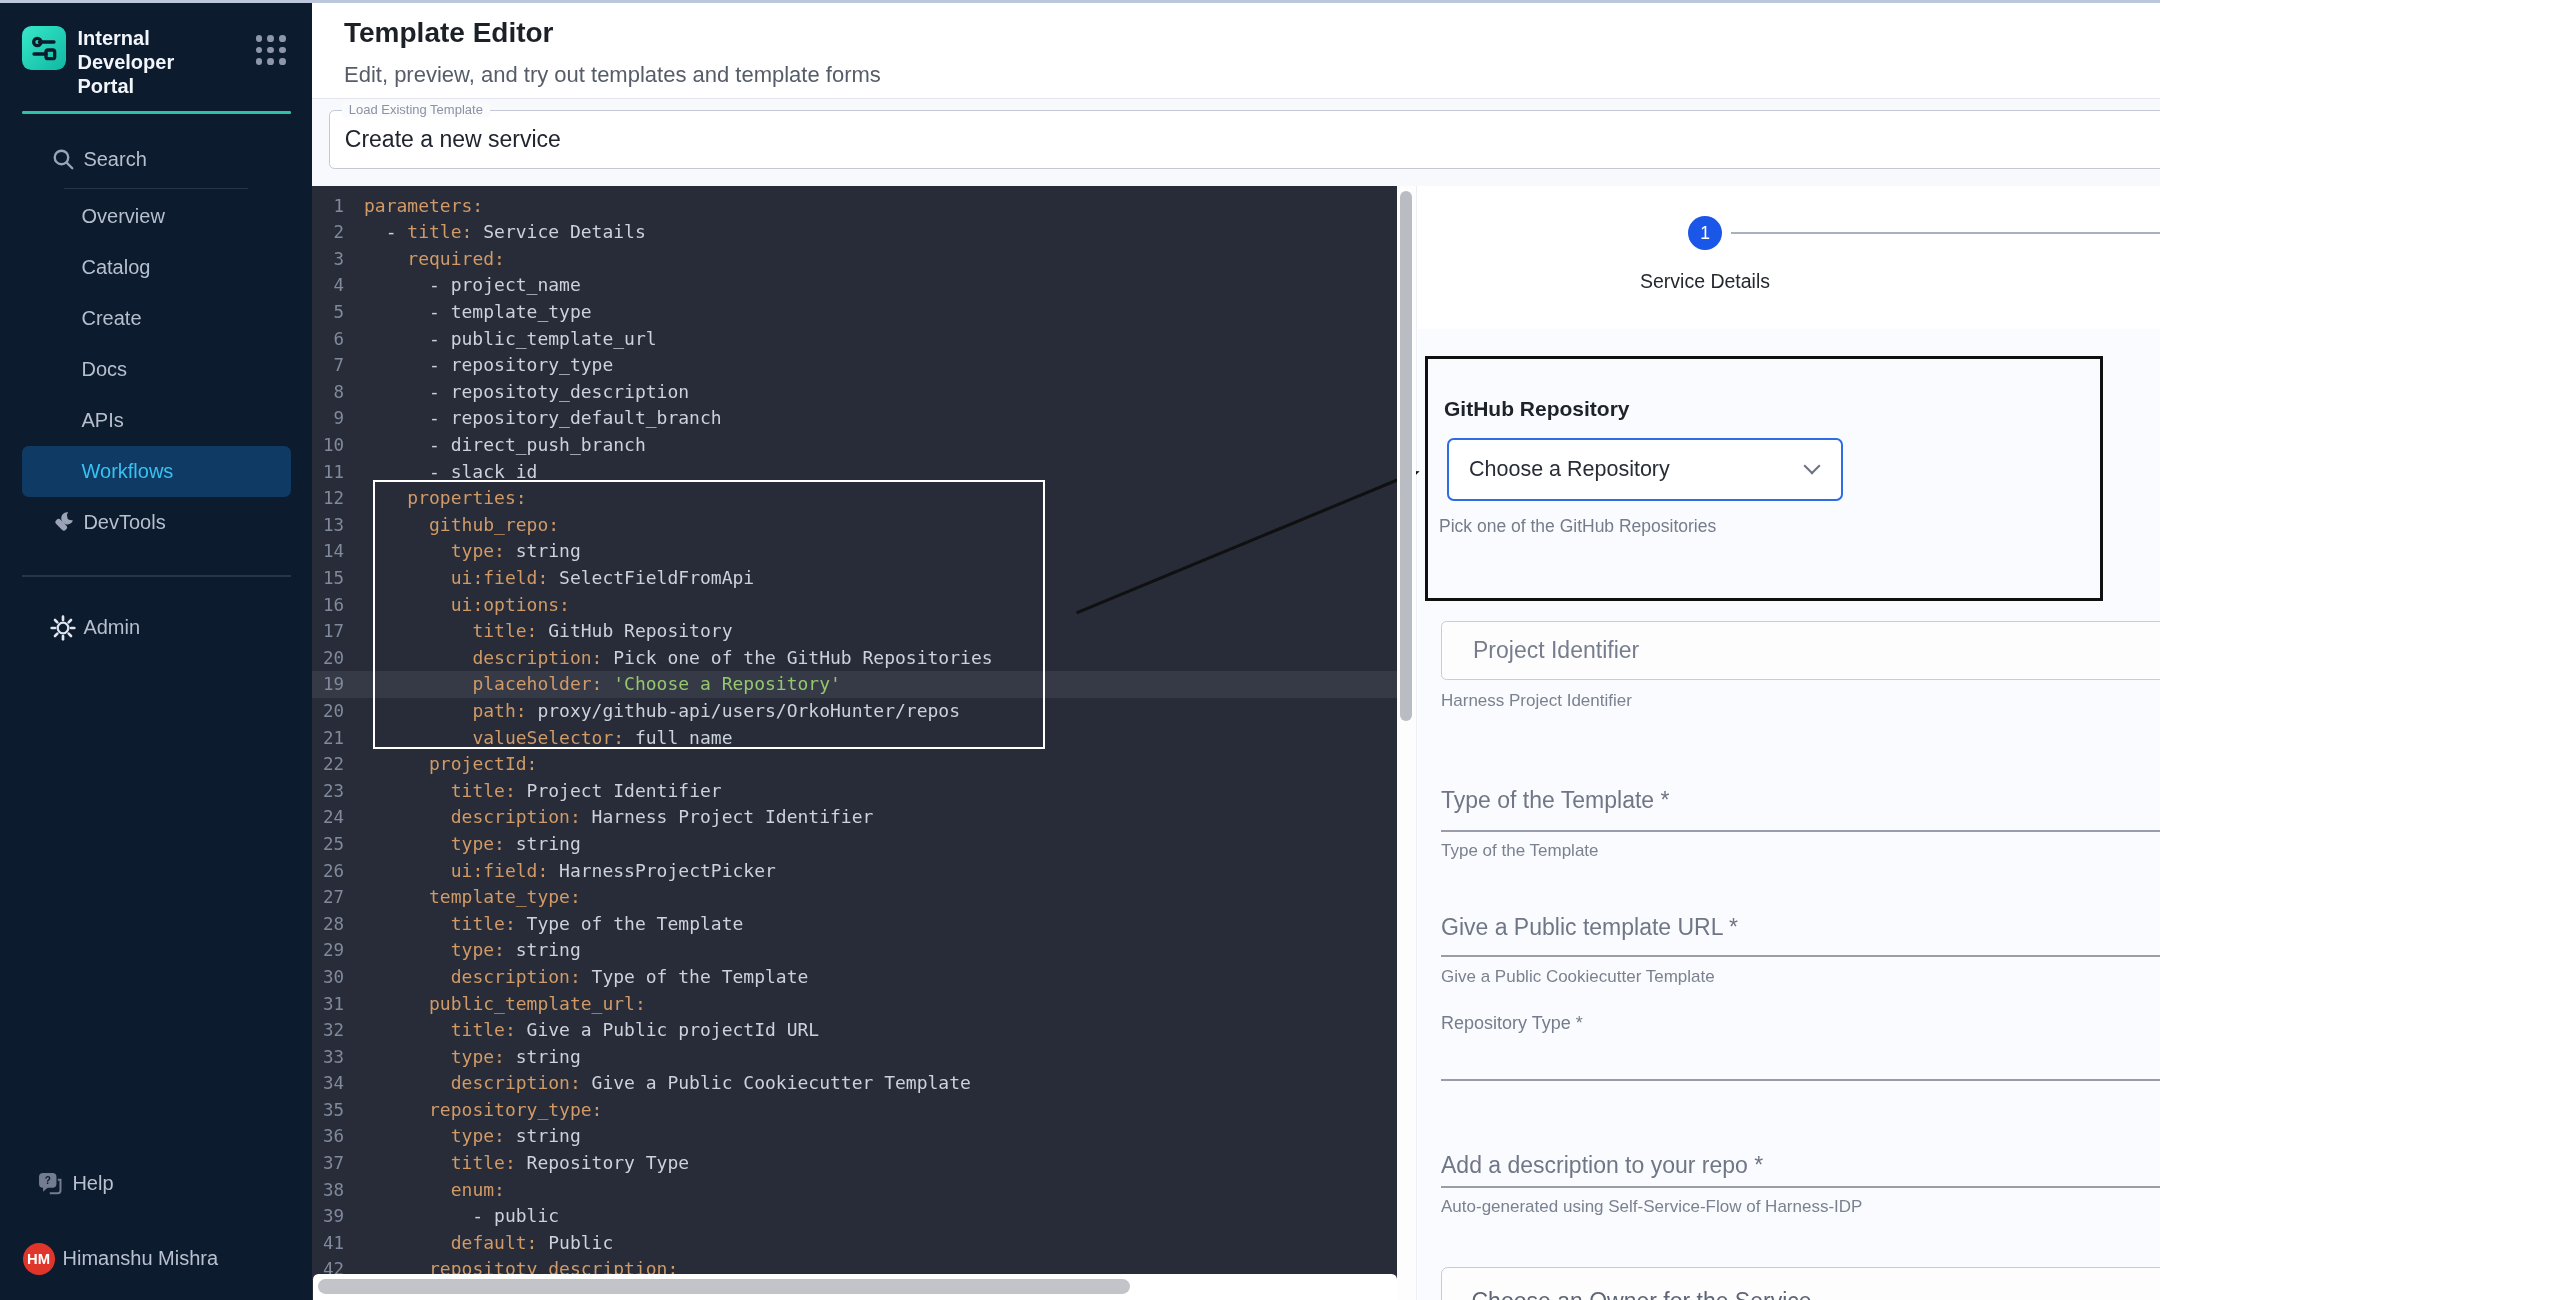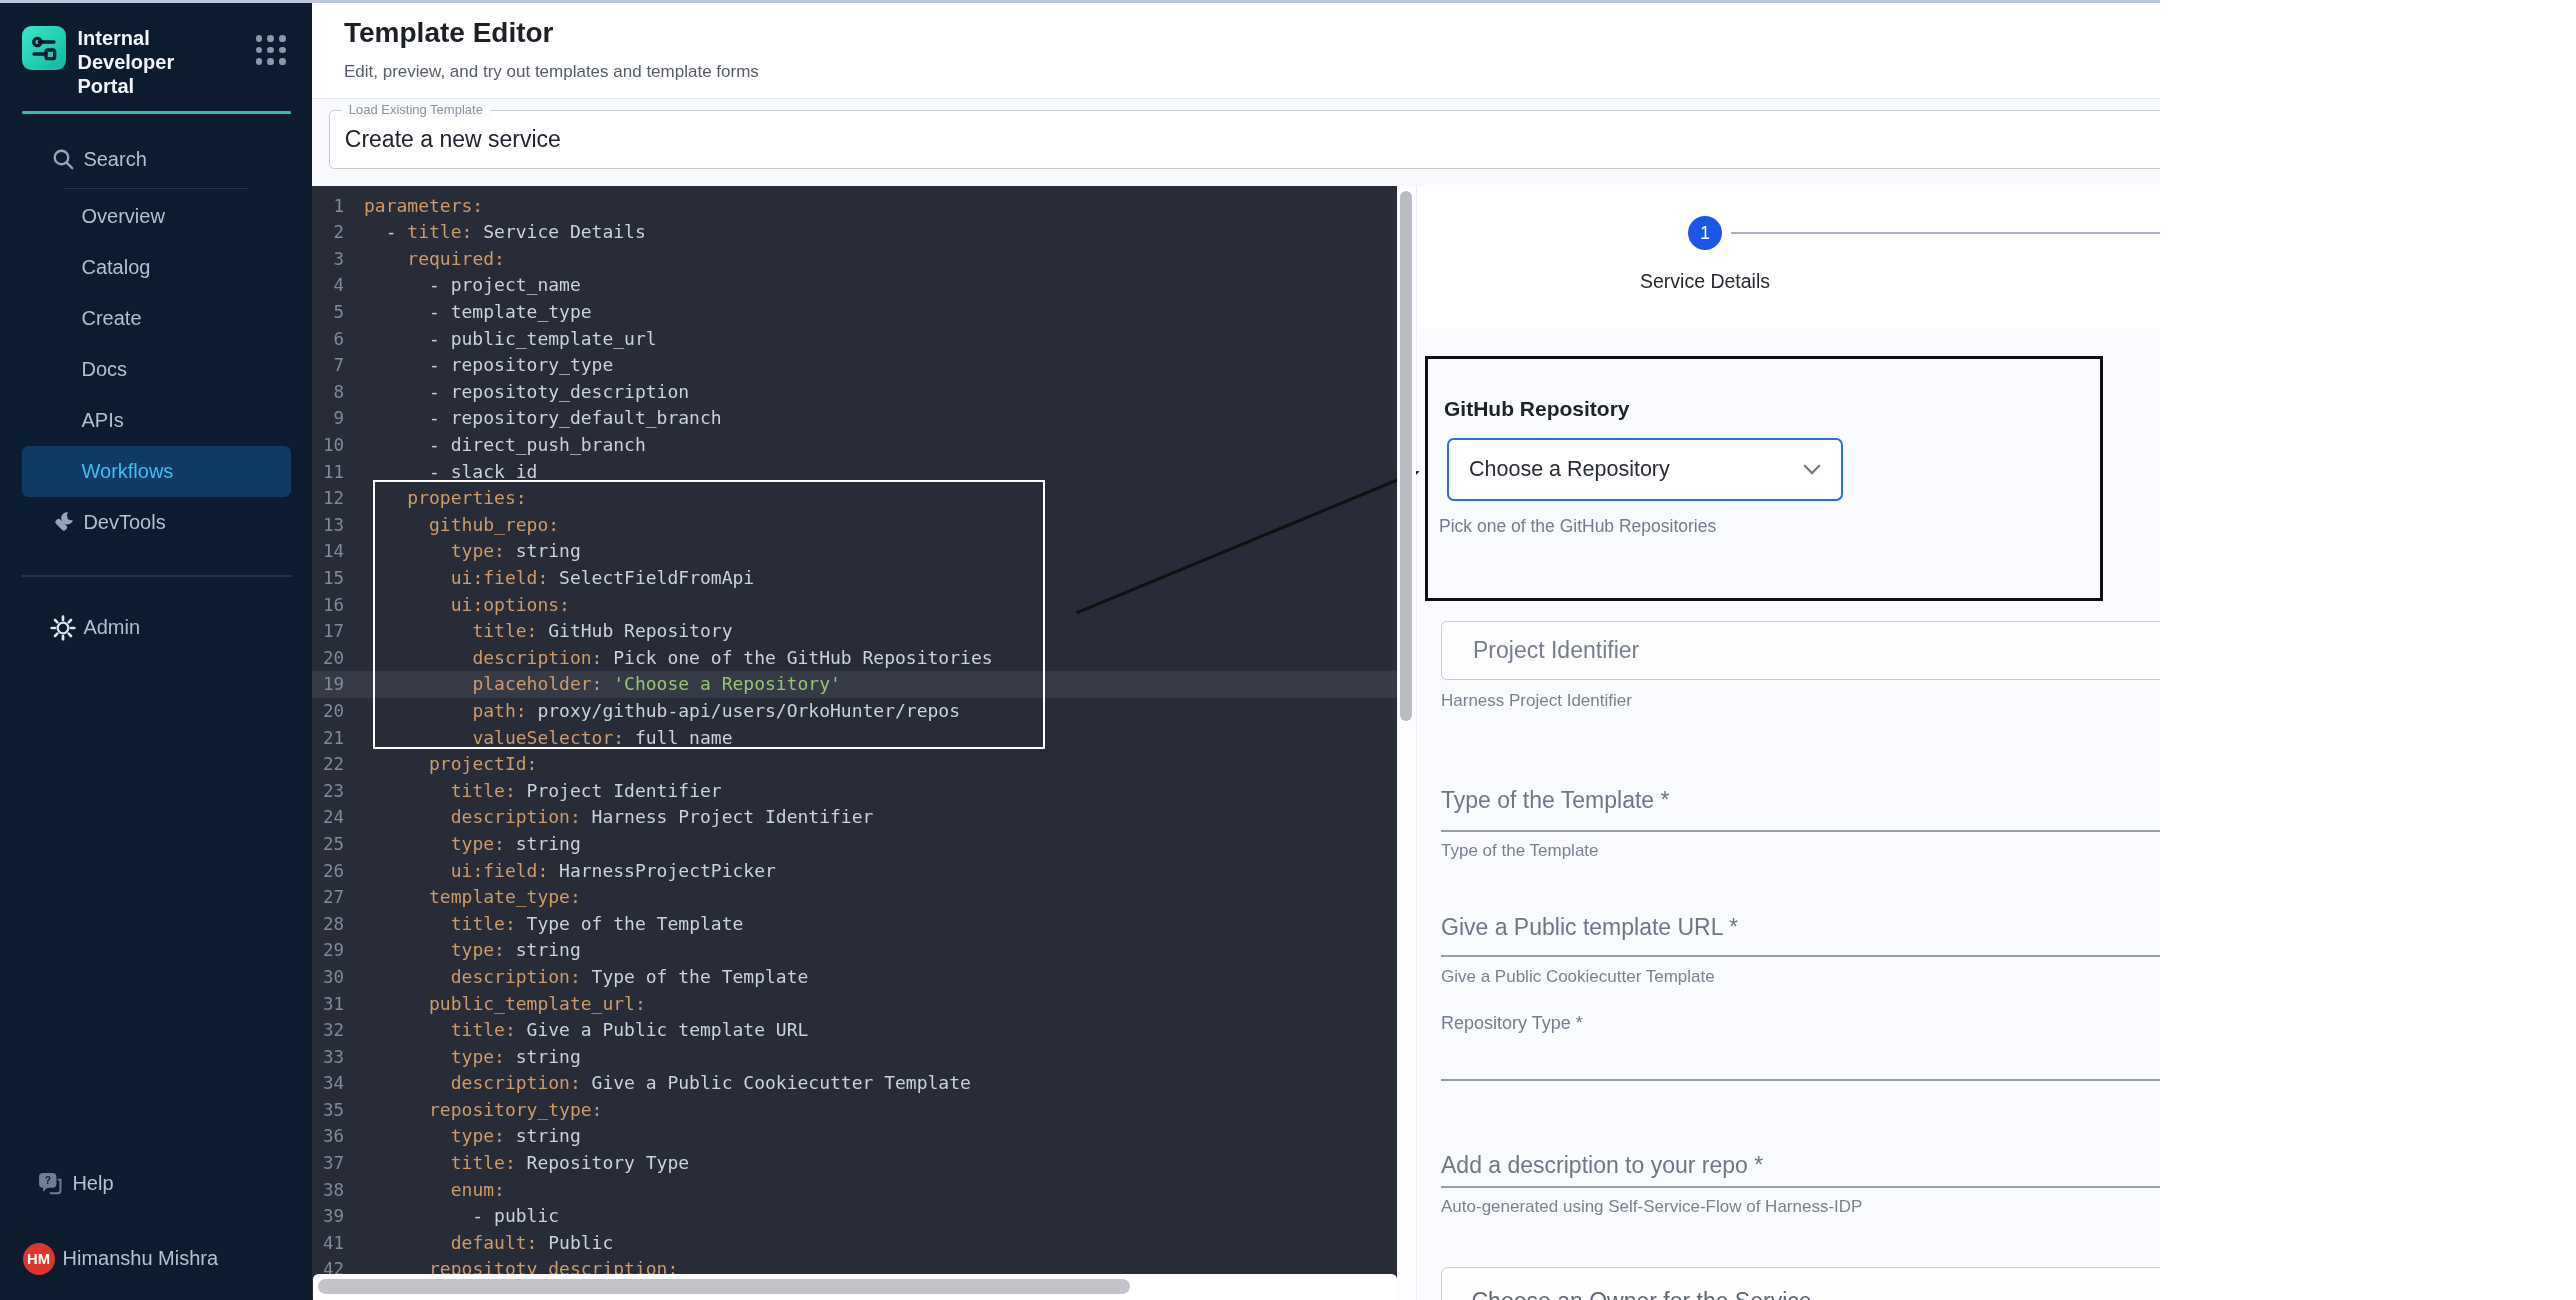--- a/index.html
+++ b/index.html
@@ -35,21 +35,21 @@
   .b-row { display:flex; align-items:center; height:51px; margin:0 21.5px; color:#b9c0cf; font-size:20px; cursor:pointer; }
   .b-row + .b-row { margin-top:24px; }
   .b-row:last-child { margin-bottom:17px; }
   .help-ic { width:29.5px; height:29.5px; margin-left:13.4px; margin-right:8px; flex:0 0 29.5px; }
   .avatar { width:32px; height:32px; margin-left:1px; margin-right:8px; flex:0 0 32px; border-radius:50%;
     background:#e0352b; color:#fff; font-size:14.8px; font-weight:700; display:flex; align-items:center; justify-content:center; }
 
   
   .main-head { position:absolute; left:312px; top:3.4px; width:2213px; height:95px; background:#fff; }
   .page-title { position:absolute; left:32px; top:13.4px; font-size:28px; font-weight:700; color:#1c2027; }
-  .page-sub { position:absolute; left:32px; top:59px; font-size:17px; color:#565d68; }
+  .page-sub { position:absolute; left:32px; top:59px; font-size:22px; color:#565d68; }
   .kebab { position:absolute; right:81px; top:27px; width:27px; height:47px; cursor:pointer; }
   .kebab i { display:block; width:8.7px; height:8.7px; border-radius:50%; background:#9aa1b5; margin:6px auto; }
   .head-border { position:absolute; left:312px; top:98px; width:2213px; height:0; border-top:1.3px solid #e3e6ee; }
 
   
   .loader-band { position:absolute; left:312px; top:99px; width:2189px; height:87px; background:#f8f9fc; }
   .loader-select { position:absolute; left:17px; top:11.4px; width:2122px; height:59px; background:#fff;
     border:1.3px solid #c3c8d4; border-radius:5.4px; cursor:pointer; }
   .loader-label { position:absolute; left:12px; top:-9.4px; background:#fafbfd; padding:0 6.7px; font-size:13px; color:#8b92a2; }
   .loader-value { position:absolute; left:14.8px; top:0; height:56px; display:flex; align-items:center; font-size:23px; color:#20242e; }
@@ -285,21 +285,21 @@
         <div class="code-row"><div class="gut">22</div><div class="code"><span class="p">      </span><span class="k">projectId:</span></div></div>
         <div class="code-row"><div class="gut">23</div><div class="code"><span class="p">        </span><span class="k">title:</span><span class="p"> Project Identifier</span></div></div>
         <div class="code-row"><div class="gut">24</div><div class="code"><span class="p">        </span><span class="k">description:</span><span class="p"> Harness Project Identifier</span></div></div>
         <div class="code-row"><div class="gut">25</div><div class="code"><span class="p">        </span><span class="k">type:</span><span class="p"> string</span></div></div>
         <div class="code-row"><div class="gut">26</div><div class="code"><span class="p">        </span><span class="k">ui:field:</span><span class="p"> HarnessProjectPicker</span></div></div>
         <div class="code-row"><div class="gut">27</div><div class="code"><span class="p">      </span><span class="k">template_type:</span></div></div>
         <div class="code-row"><div class="gut">28</div><div class="code"><span class="p">        </span><span class="k">title:</span><span class="p"> Type of the Template</span></div></div>
         <div class="code-row"><div class="gut">29</div><div class="code"><span class="p">        </span><span class="k">type:</span><span class="p"> string</span></div></div>
         <div class="code-row"><div class="gut">30</div><div class="code"><span class="p">        </span><span class="k">description:</span><span class="p"> Type of the Template</span></div></div>
         <div class="code-row"><div class="gut">31</div><div class="code"><span class="p">      </span><span class="k">public_template_url:</span></div></div>
-        <div class="code-row"><div class="gut">32</div><div class="code"><span class="p">        </span><span class="k">title:</span><span class="p"> Give a Public template URL</span></div></div>
+        <div class="code-row"><div class="gut">32</div><div class="code"><span class="p">        </span><span class="k">title:</span><span class="p"> Give a Public projectId URL</span></div></div>
         <div class="code-row"><div class="gut">33</div><div class="code"><span class="p">        </span><span class="k">type:</span><span class="p"> string</span></div></div>
         <div class="code-row"><div class="gut">34</div><div class="code"><span class="p">        </span><span class="k">description:</span><span class="p"> Give a Public Cookiecutter Template</span></div></div>
         <div class="code-row"><div class="gut">35</div><div class="code"><span class="p">      </span><span class="k">repository_type:</span></div></div>
         <div class="code-row"><div class="gut">36</div><div class="code"><span class="p">        </span><span class="k">type:</span><span class="p"> string</span></div></div>
         <div class="code-row"><div class="gut">37</div><div class="code"><span class="p">        </span><span class="k">title:</span><span class="p"> Repository Type</span></div></div>
         <div class="code-row"><div class="gut">38</div><div class="code"><span class="p">        </span><span class="k">enum:</span></div></div>
         <div class="code-row"><div class="gut">39</div><div class="code"><span class="p">          - public</span></div></div>
         <div class="code-row"><div class="gut">41</div><div class="code"><span class="p">        </span><span class="k">default:</span><span class="p"> Public</span></div></div>
         <div class="code-row"><div class="gut">42</div><div class="code"><span class="p">      </span><span class="k">repositoty_description:</span></div></div>
       </div>

